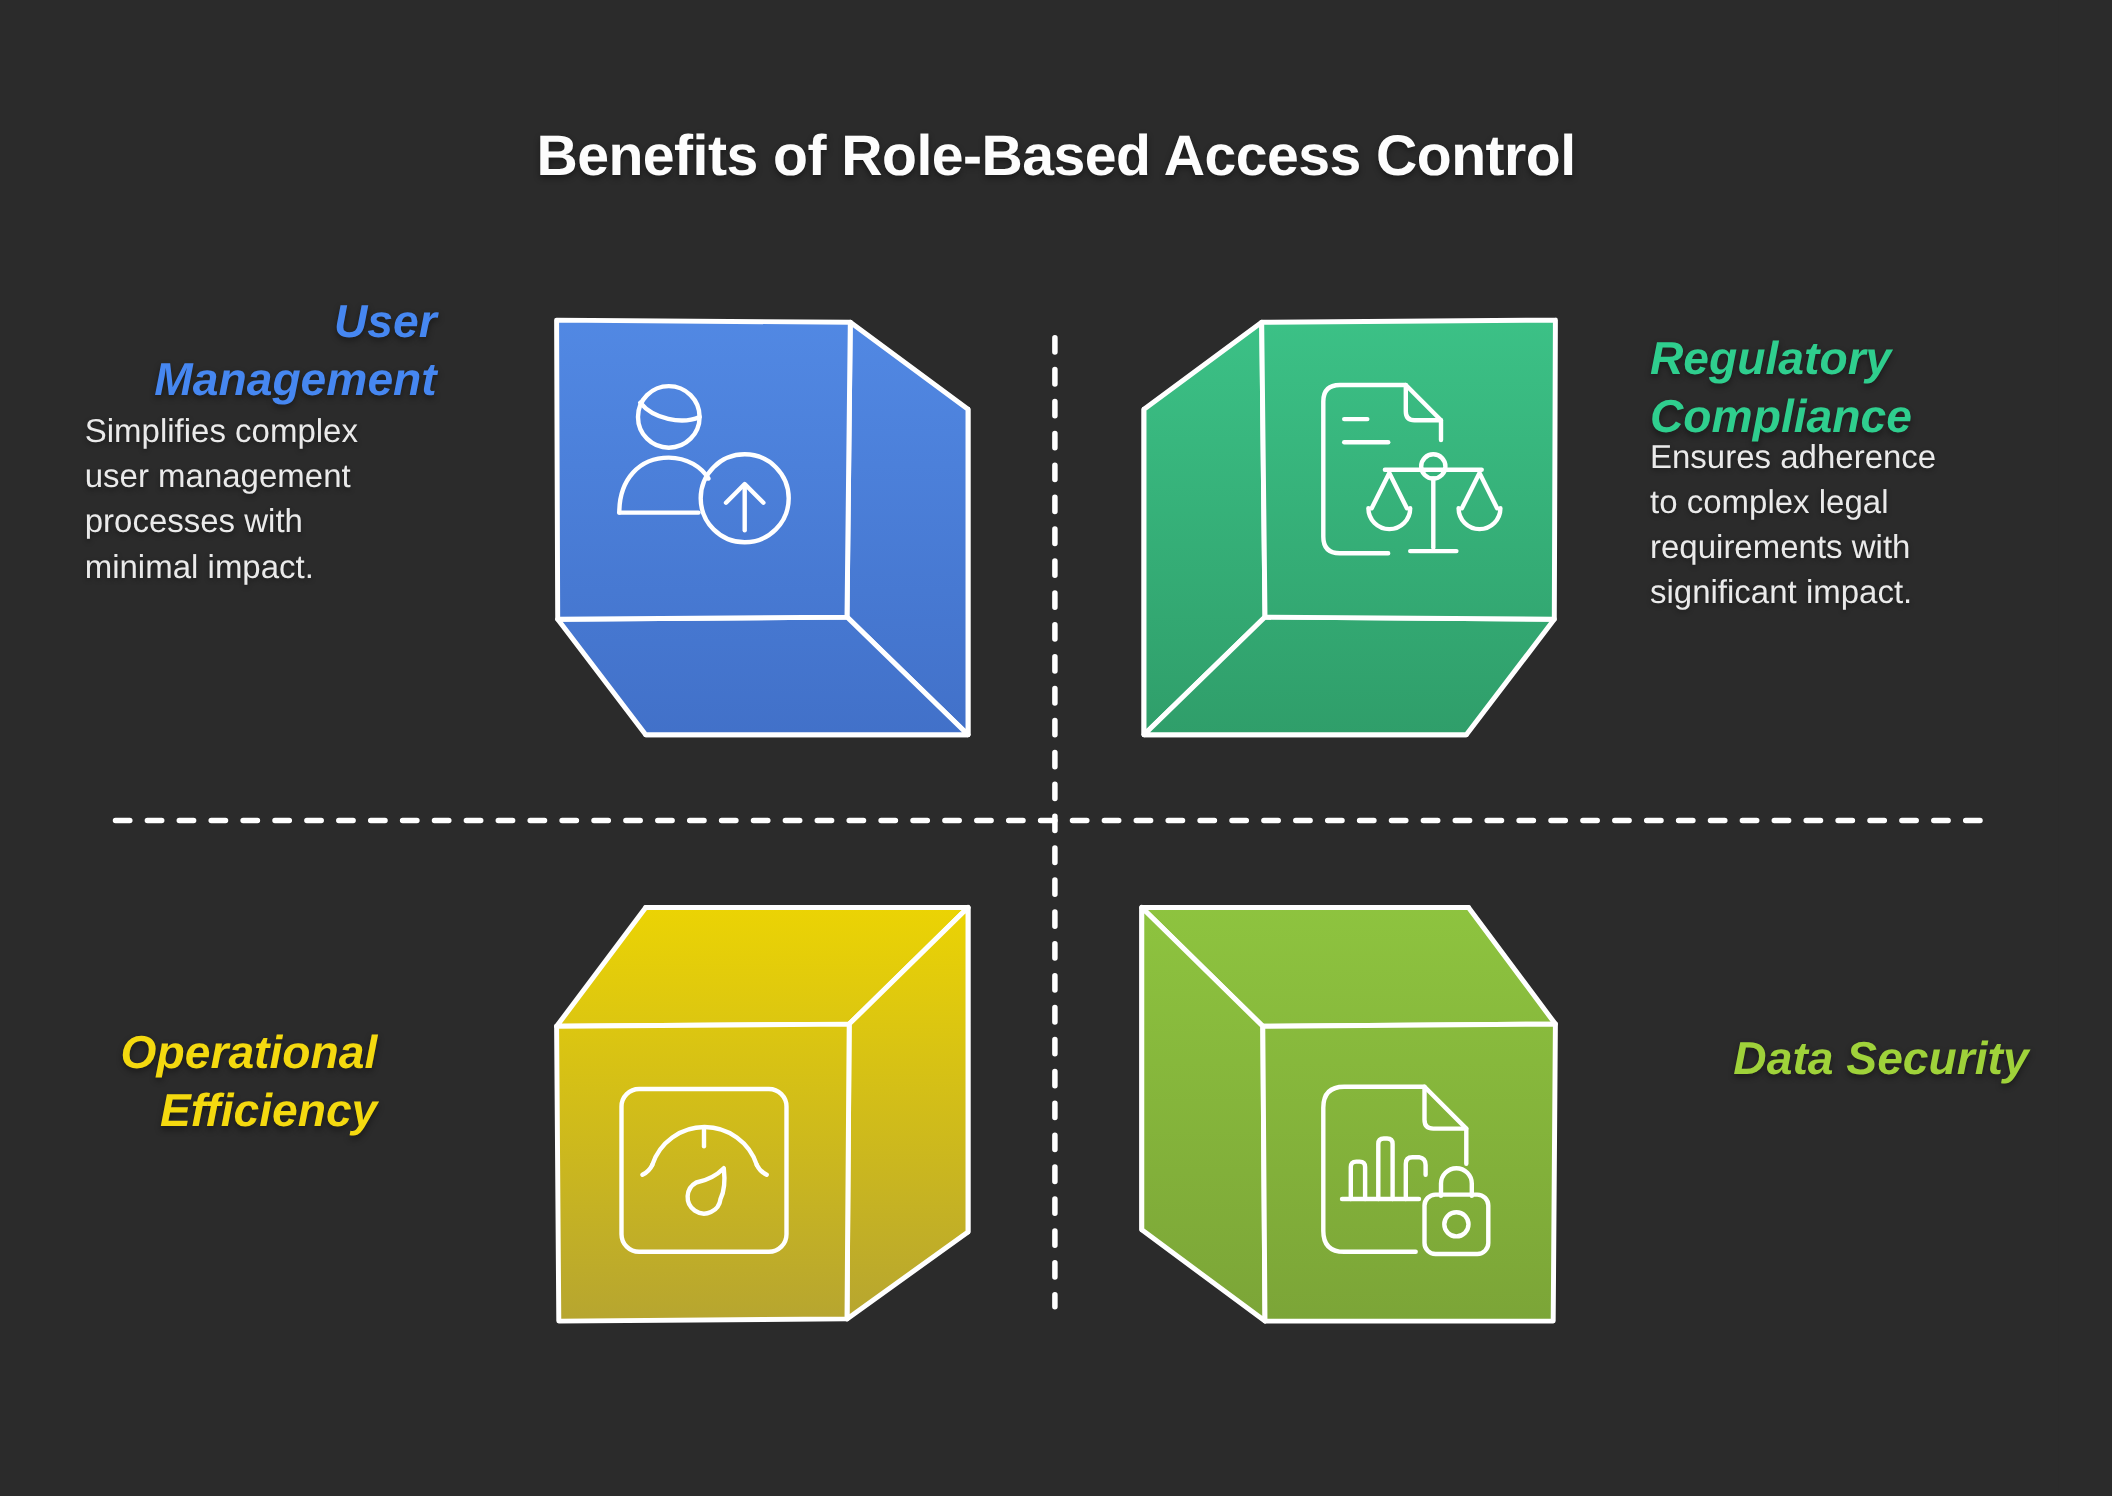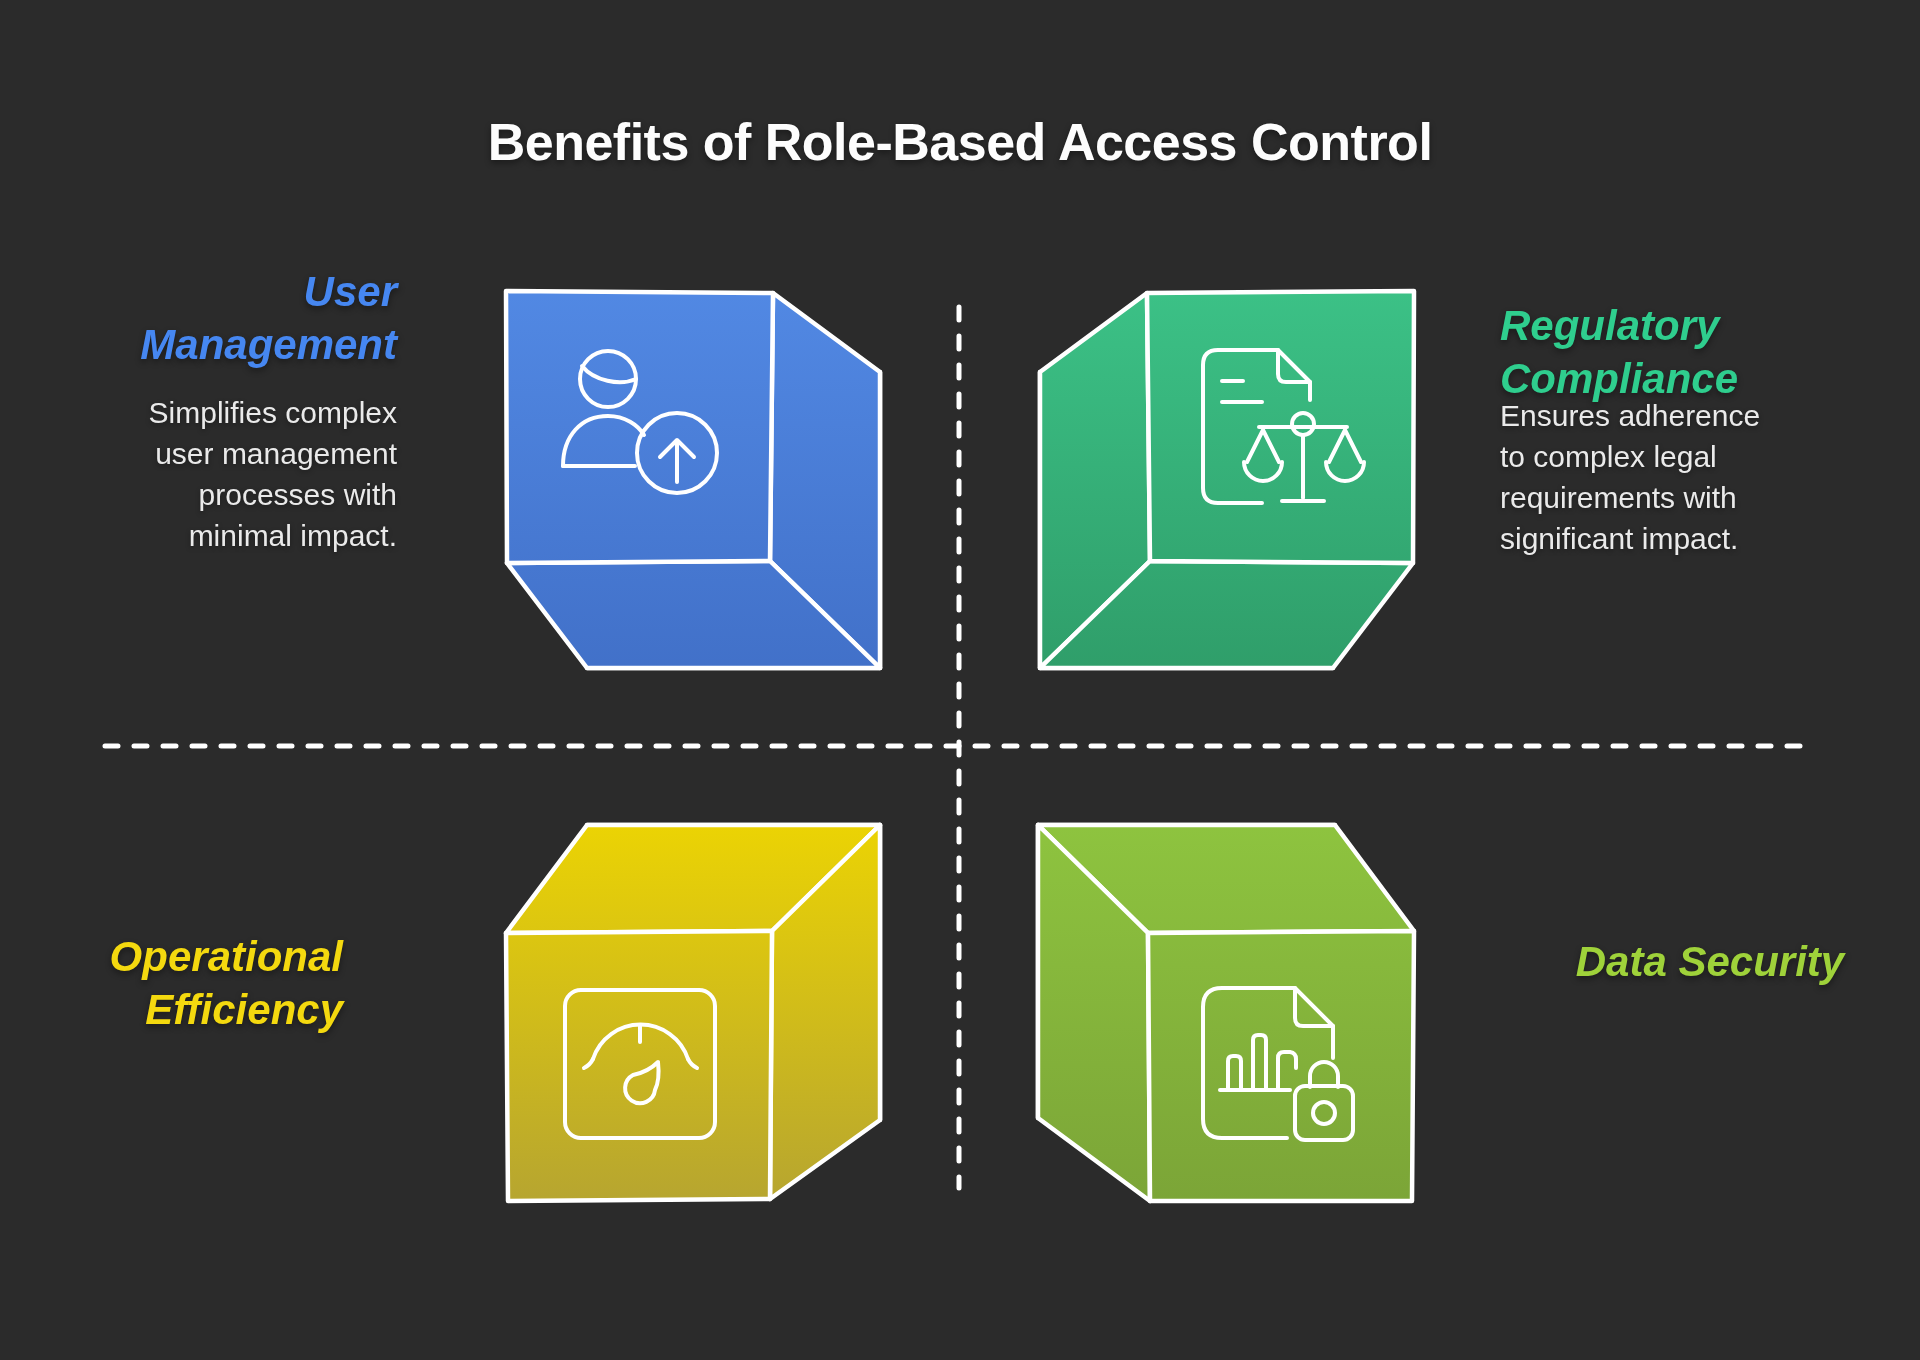--- a/index.html
+++ b/index.html
@@ -19,21 +19,21 @@
   .heading{
     position:absolute;margin:0;font-size:42px;font-weight:700;line-height:53px;
     white-space:pre-line;text-shadow:0 3px 6px rgba(0,0,0,.4);font-style:italic;
   }
   .body-text{
     position:absolute;margin:0;font-size:30px;font-weight:400;line-height:41px;
     color:var(--body-text,#eaeaea);white-space:pre-line;
     text-shadow:0 2px 5px rgba(0,0,0,.35);
   }
   .h-blue{left:80px;top:265px;width:317px;text-align:right;color:var(--blue-accent,#4687f1);}
-  .b-tl{left:77px;top:392px;width:320px;text-align:right;}
+  .b-tl{left:77px;top:372px;width:320px;}
   .h-green{left:1500px;top:265px;width:420px;text-align:left;color:var(--green-accent,#2fce8e);margin-top:34px;}
   .b-tr{left:1500px;top:395px;width:390px;text-align:left;}
   .h-yellow{left:60px;top:930px;width:283px;text-align:right;color:var(--yellow-accent,#f4d90f);}
   .b-bl{left:63px;top:1068px;width:360px;text-align:right;}
   .h-lime{left:1500px;top:935px;width:420px;text-align:center;color:var(--lime-accent,#9fd23a);}
   .b-br{left:1500px;top:1008px;width:380px;text-align:left;}
 
   .cube-stroke{stroke:var(--icon-stroke,#fff);stroke-width:4.5;stroke-linejoin:round;}
   .icon-stroke{stroke:var(--icon-stroke,#fff);stroke-width:4;fill:none;stroke-linecap:round;stroke-linejoin:round;}
   .divider{stroke:var(--divider,#fff);stroke-width:5;stroke-linecap:round;}

